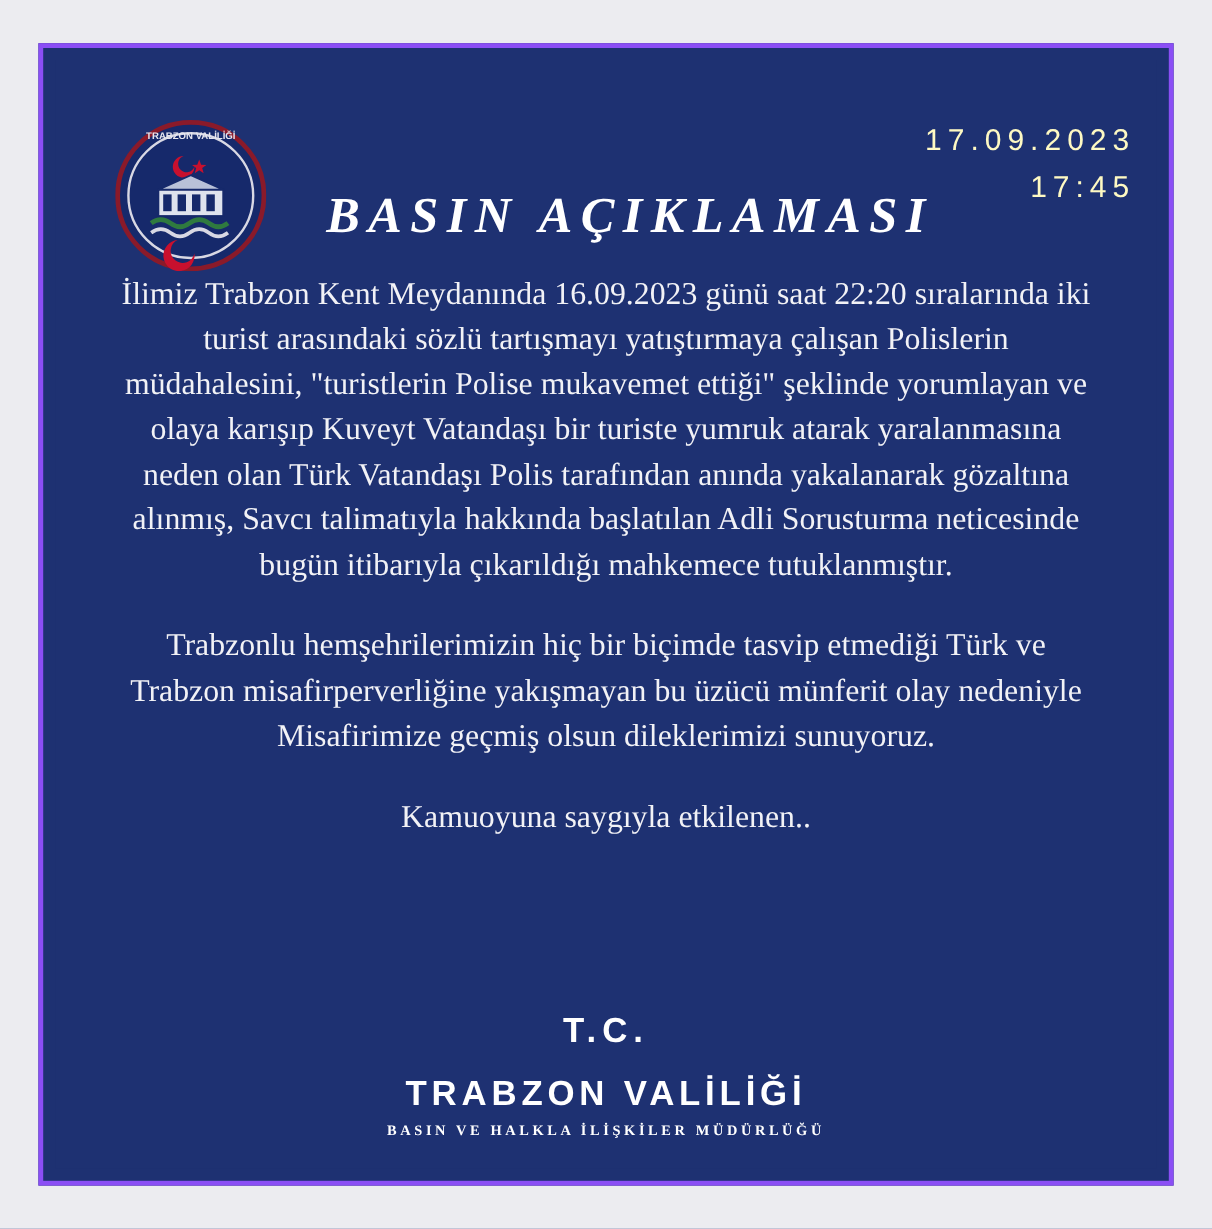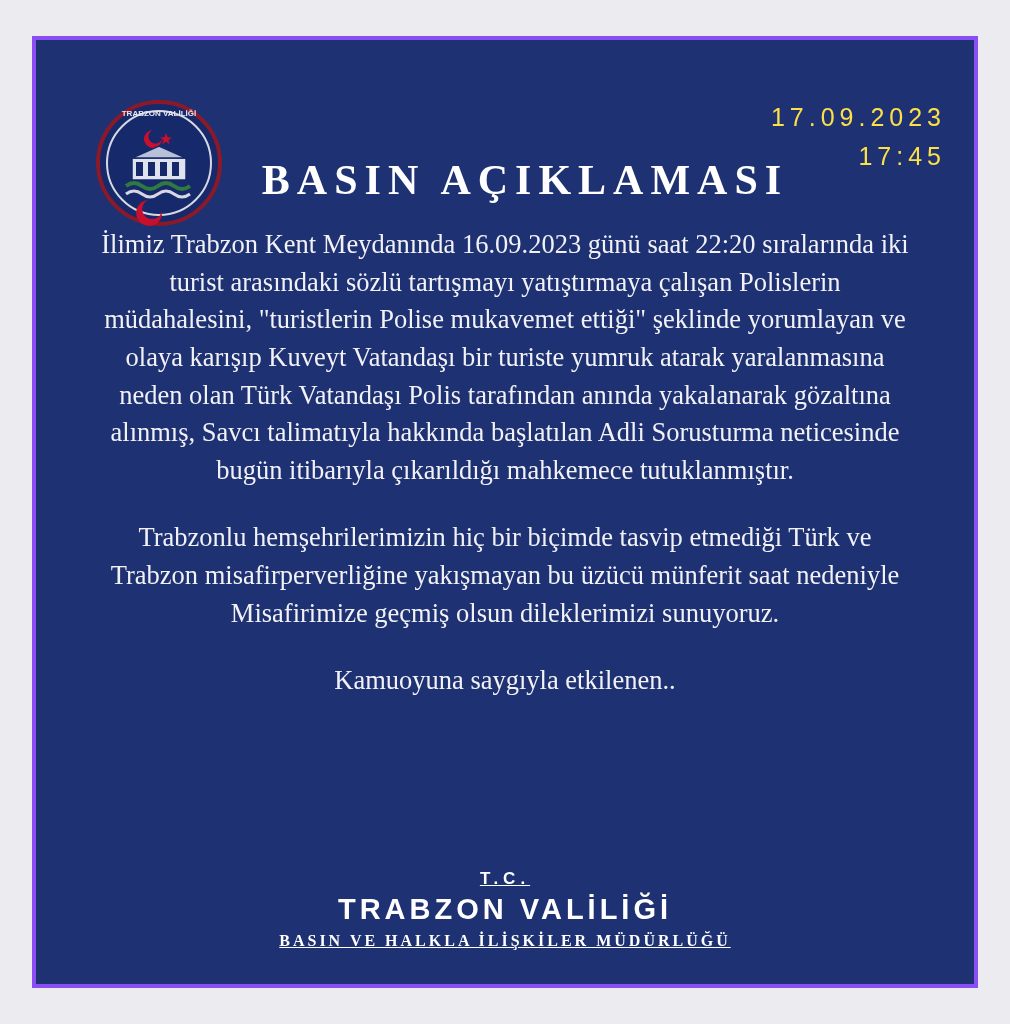--- a/index.html
+++ b/index.html
@@ -37,21 +37,21 @@
   
   .header {
     position: relative;
     height: 170px;
   }
   .datetime {
     position: absolute;
     right: 18px;
     top: 48px;
     text-align: right;
-    color: #fde047;
+    color: #fef9c3;
     font-family: "Liberation Sans", sans-serif;
     font-size: 25px;
     letter-spacing: 5px;
     line-height: 1.55;
     font-weight: 400;
   }
   .datetime div { white-space: nowrap; }
 
   .seal {
     position: absolute;
@@ -65,20 +65,21 @@
     left: 0;
     right: 0;
     top: 106px;
     text-align: center;
     color: #ffffff;
     font-family: "Liberation Serif", serif;
     font-weight: bold;
     font-size: 42px;
     letter-spacing: 7px;
     padding-left: 40px;
+    font-style: italic;
   }
 
   
   .body-text {
     margin: 6px 52px 0 52px;
     color: #f2f2f6;
     font-family: "Liberation Serif", serif;
     font-size: 26.5px;
     line-height: 1.42;
     text-align: center;
@@ -92,38 +93,36 @@
   .footer {
     position: absolute;
     left: 0;
     right: 0;
     bottom: 24px;
     text-align: center;
     color: #ffffff;
     font-family: "Liberation Sans", sans-serif;
   }
   .footer .tc {
-    font-size: 17px;
+    font-size: 29px;
     font-weight: bold;
     letter-spacing: 5px;
-    margin-bottom: 4px;
-    text-decoration: underline;
+    margin-bottom: 20px;
   }
   .footer .org {
     font-size: 29px;
     font-weight: bold;
     letter-spacing: 4px;
     margin-bottom: 6px;
   }
   .footer .dept {
-    font-size: 16px;
+    font-size: 12px;
     font-weight: bold;
     letter-spacing: 3px;
     font-family: "Liberation Serif", serif;
-    text-decoration: underline;
   }
 </style>
 </head>
 <body>
 
 <div class="poster-wrap">
   <div class="poster-inner">
 
     <div class="header">
 
@@ -156,21 +155,21 @@
 
           <path d="M52 100 a13 13 0 1 0 14 11 a10 10 0 1 1 -14 -11 z" fill="#c8102e"></path>
         </svg>
       </div>
 
       <div class="title">BASIN AÇIKLAMASI</div>
     </div>
 
     <div class="body-text">
       <p>İlimiz Trabzon Kent Meydanında 16.09.2023 günü saat 22:20 sıralarında iki turist arasındaki sözlü tartışmayı yatıştırmaya çalışan Polislerin müdahalesini, "turistlerin Polise mukavemet ettiği" şeklinde yorumlayan ve olaya karışıp Kuveyt Vatandaşı bir turiste yumruk atarak yaralanmasına neden olan Türk Vatandaşı Polis tarafından anında yakalanarak gözaltına alınmış, Savcı talimatıyla hakkında başlatılan Adli Sorusturma neticesinde bugün itibarıyla çıkarıldığı mahkemece tutuklanmıştır.</p>
-      <p>Trabzonlu hemşehrilerimizin hiç bir biçimde tasvip etmediği Türk ve Trabzon misafirperverliğine yakışmayan bu üzücü münferit saat nedeniyle Misafirimize geçmiş olsun dileklerimizi sunuyoruz.</p>
+      <p>Trabzonlu hemşehrilerimizin hiç bir biçimde tasvip etmediği Türk ve Trabzon misafirperverliğine yakışmayan bu üzücü münferit olay nedeniyle Misafirimize geçmiş olsun dileklerimizi sunuyoruz.</p>
       <p class="last">Kamuoyuna saygıyla etkilenen..</p>
     </div>
 
     <div class="footer">
       <div class="tc">T.C.</div>
       <div class="org">TRABZON VALİLİĞİ</div>
       <div class="dept">BASIN VE HALKLA İLİŞKİLER MÜDÜRLÜĞÜ</div>
     </div>
 
   </div>

